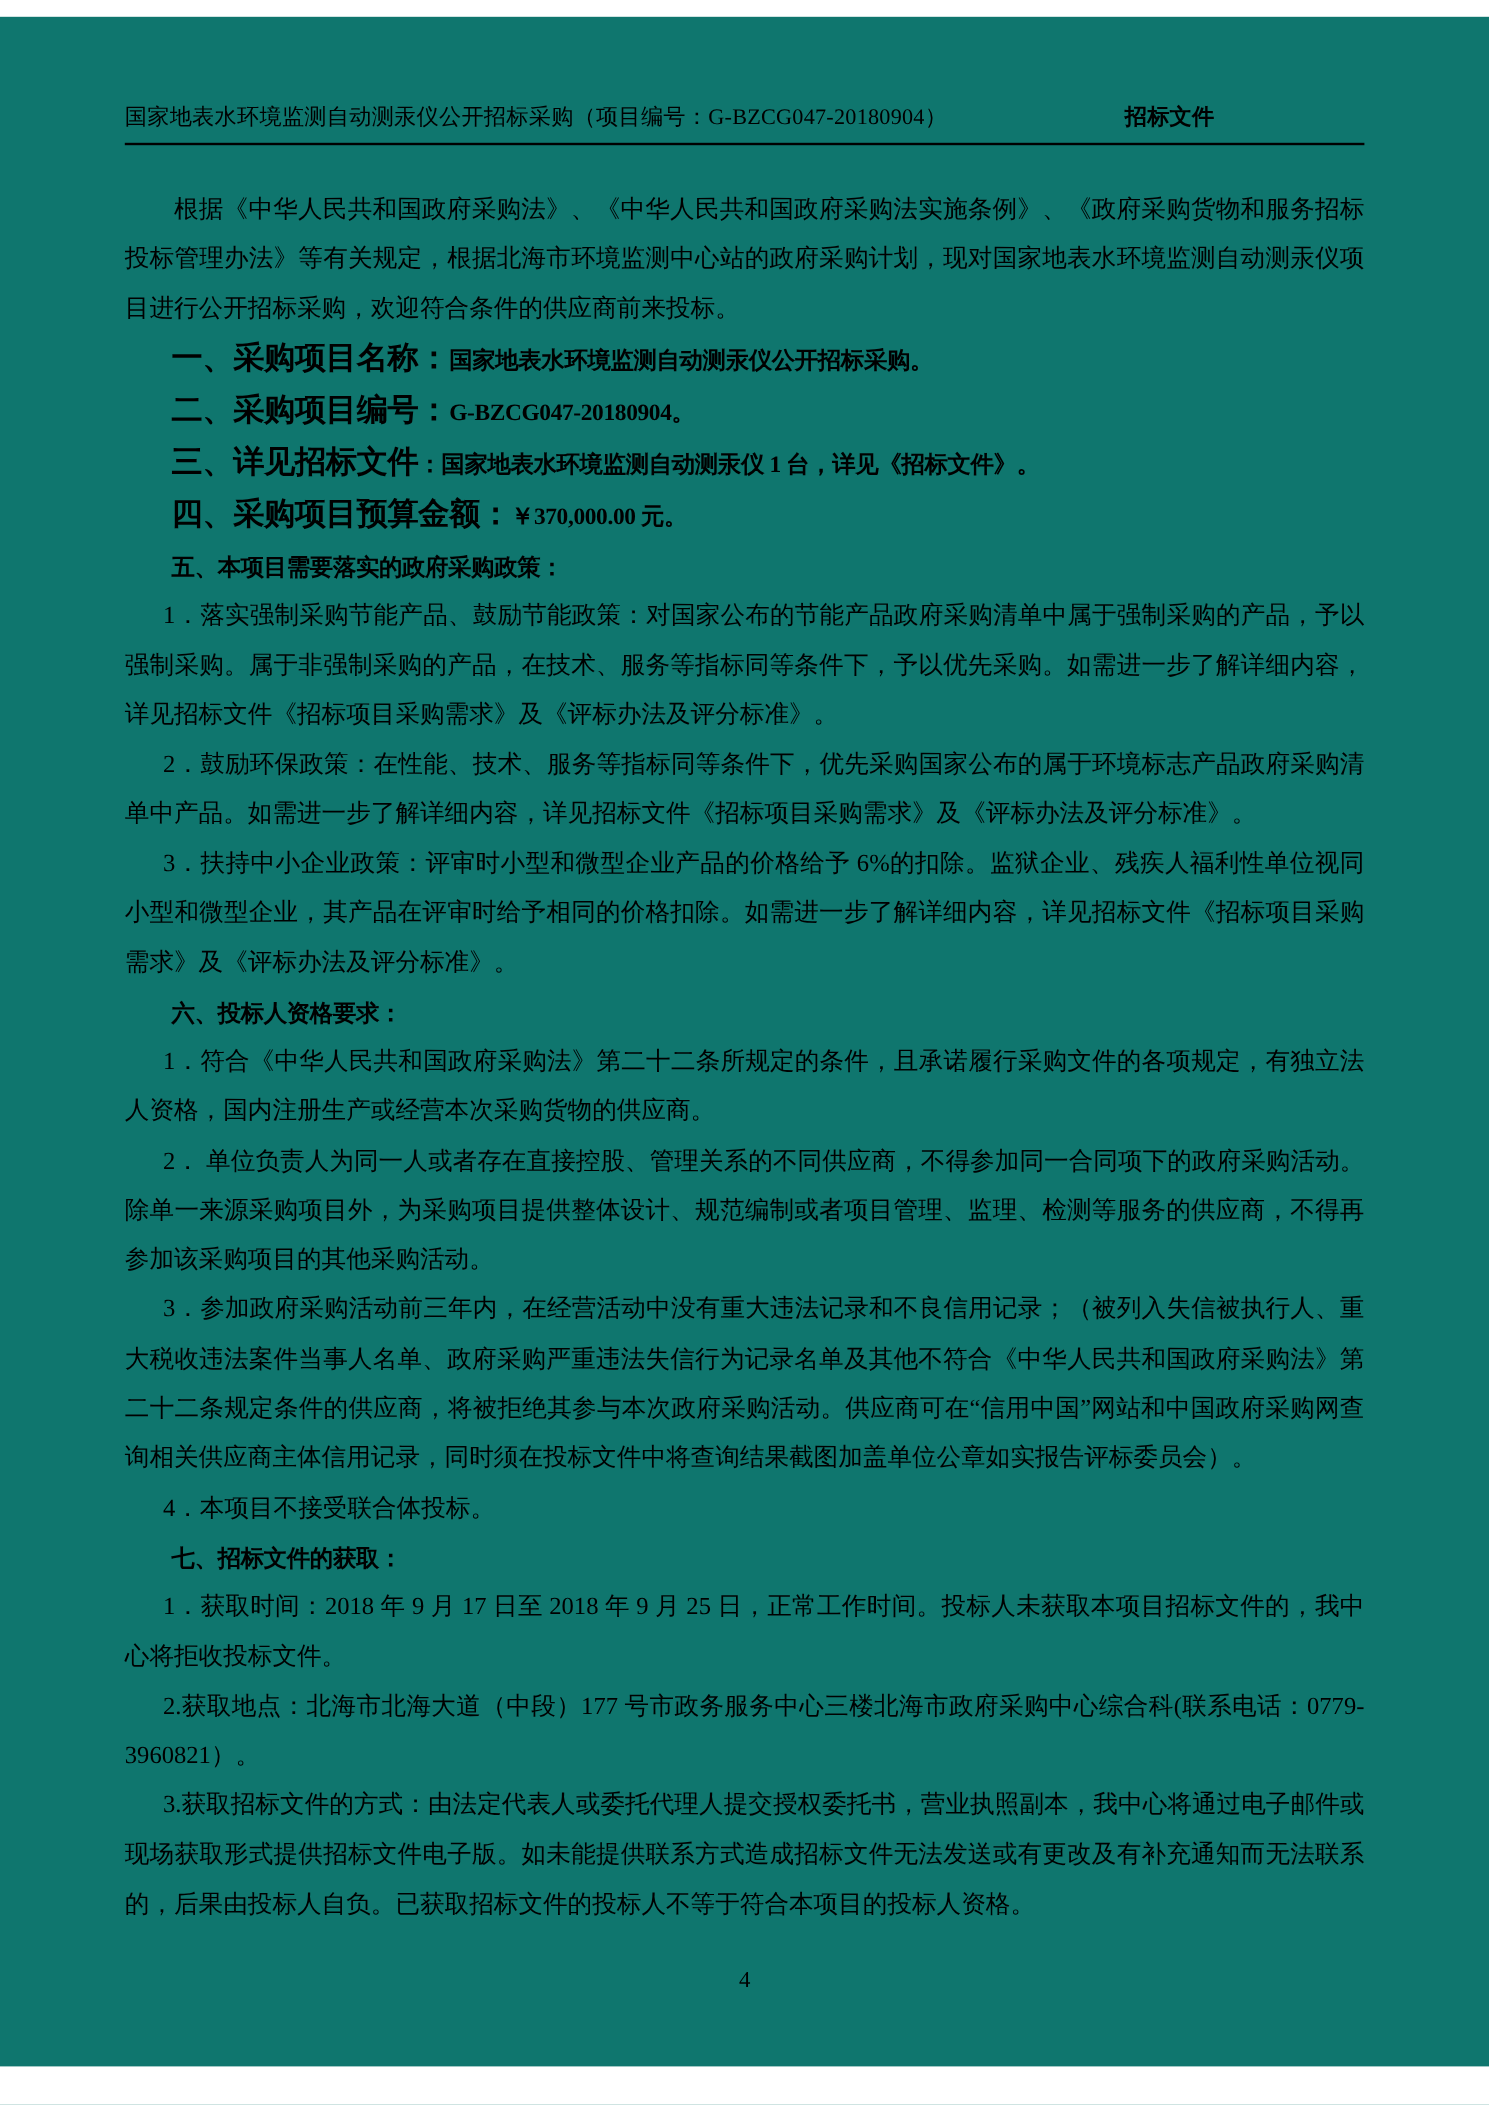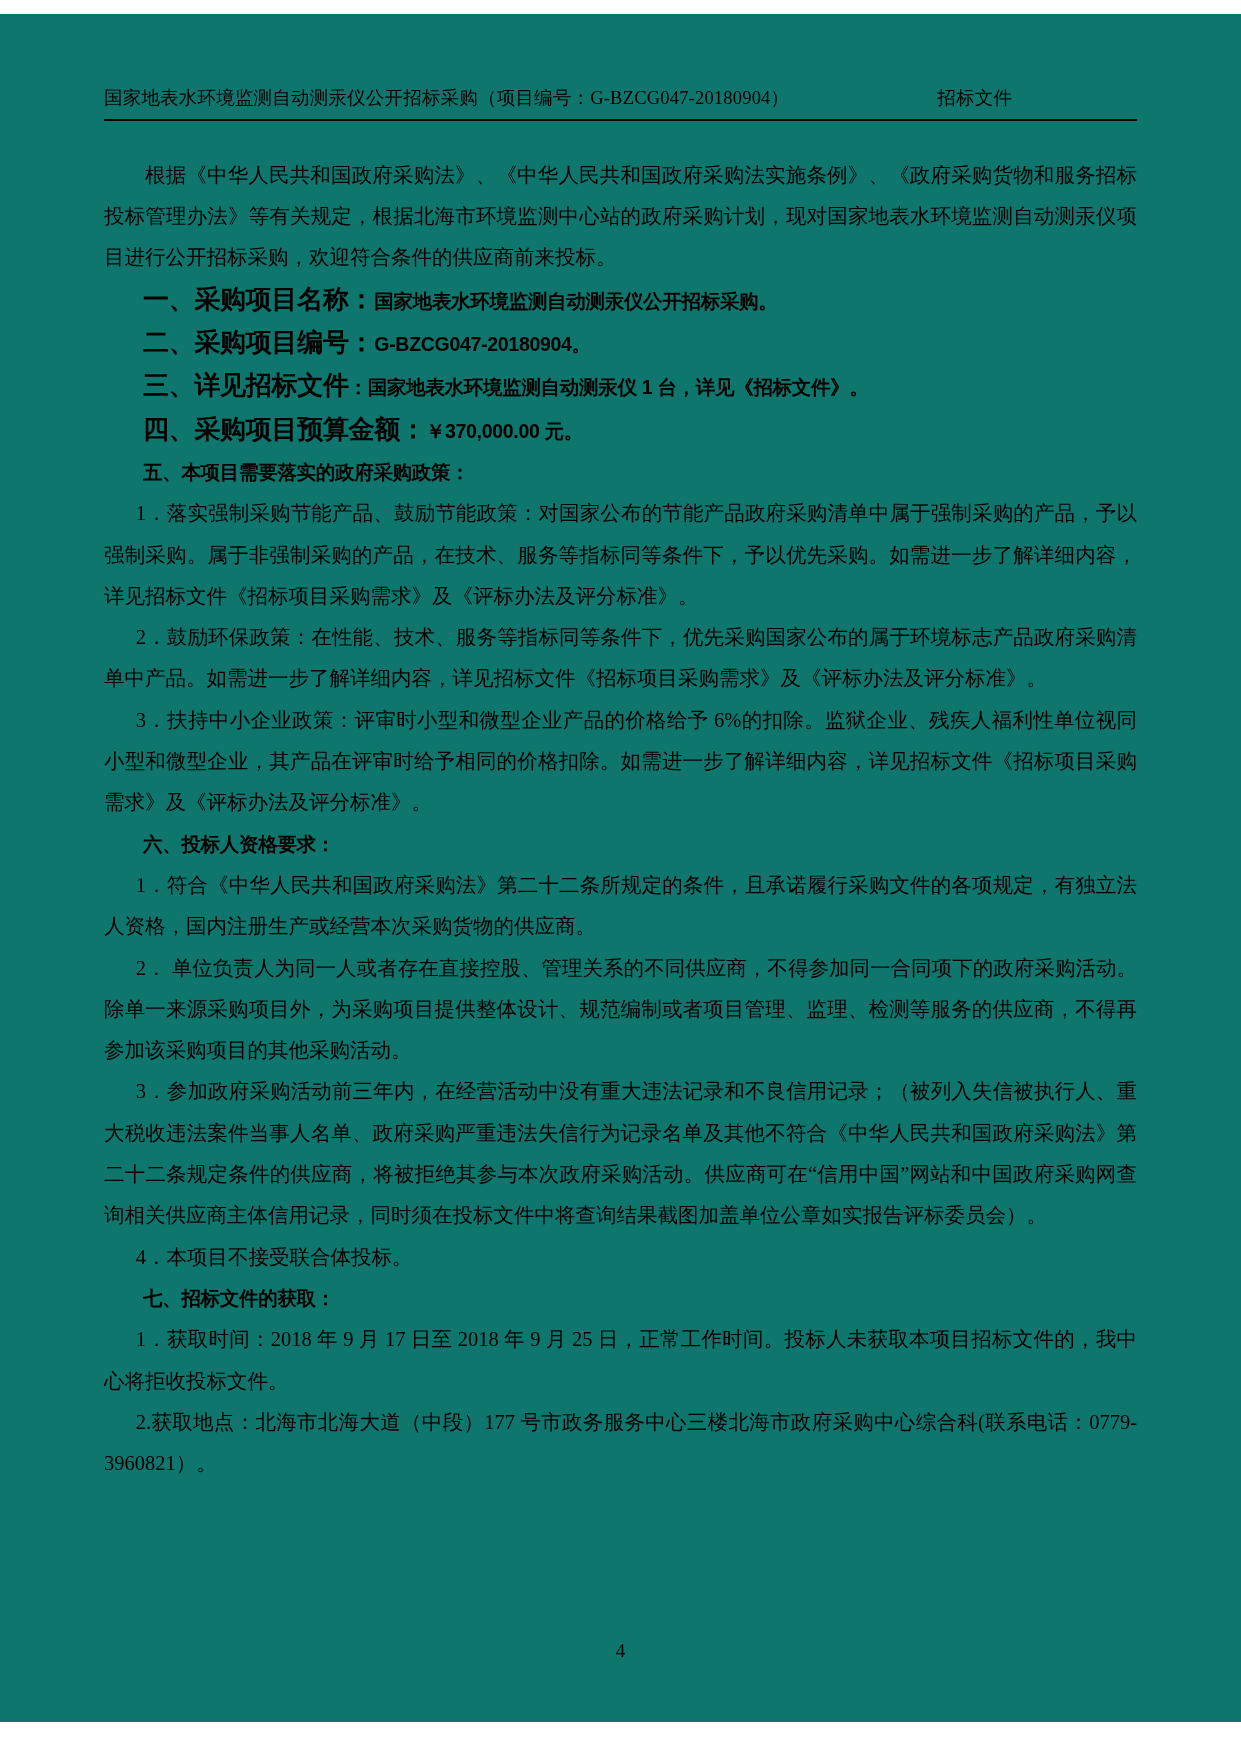--- a/index.html
+++ b/index.html
@@ -30,20 +30,21 @@
     line-height: 1.4;
     letter-spacing: 0.2px;
     padding-bottom: 7px;
   }
   .header-left {
     white-space: nowrap;
   }
   .header-right {
     margin-left: 148px;
     white-space: nowrap;
+    font-weight: bold;
   }
   .header-rule {
     border-bottom: 2.4px solid #000;
     margin-bottom: 34px;
   }
   
   .content {
     font-size: 20.5px;
     line-height: 41.3px;
     text-align: justify;
@@ -73,21 +74,21 @@
     letter-spacing: -0.3px;
   }
   .note {
     text-indent: 2em;
     font-family: "DejaVu Sans", "Liberation Sans", sans-serif;
     font-weight: bold;
     font-size: 19.5px;
     letter-spacing: -0.3px;
   }
   .num {
-    font-family: Liberation Sans, sans-serif;
+    font-family: Liberation Serif, serif;
   }
   
   .footer {
     position: absolute;
     left: 0;
     right: 0;
     bottom: 60px;
     text-align: center;
     font-size: 19px;
   }
@@ -123,19 +124,20 @@
 
     <p class="heading">六、投标人资格要求：</p>
     <p class="p-indent-sm">1．符合《中华人民共和国政府采购法》第二十二条所规定的条件，且承诺履行采购文件的各项规定，有独立法人资格，国内注册生产或经营本次采购货物的供应商。</p>
     <p class="p-indent-sm">2． 单位负责人为同一人或者存在直接控股、管理关系的不同供应商，不得参加同一合同项下的政府采购活动。除单一来源采购项目外，为采购项目提供整体设计、规范编制或者项目管理、监理、检测等服务的供应商，不得再参加该采购项目的其他采购活动。</p>
     <p class="p-indent-sm">3．参加政府采购活动前三年内，在经营活动中没有重大违法记录和不良信用记录；（被列入失信被执行人、重大税收违法案件当事人名单、政府采购严重违法失信行为记录名单及其他不符合《中华人民共和国政府采购法》第二十二条规定条件的供应商，将被拒绝其参与本次政府采购活动。供应商可在“信用中国”网站和中国政府采购网查询相关供应商主体信用记录，同时须在投标文件中将查询结果截图加盖单位公章如实报告评标委员会）。</p>
     <p class="p-indent-sm">4．本项目不接受联合体投标。</p>
 
     <p class="heading">七、招标文件的获取：</p>
     <p class="p-indent-sm">1．获取时间：2018 年 9 月 17 日至 2018 年 9 月 25 日，正常工作时间。投标人未获取本项目招标文件的，我中心将拒收投标文件。</p>
     <p class="p-indent-sm">2.获取地点：北海市北海大道（中段）177 号市政务服务中心三楼北海市政府采购中心综合科(联系电话：0779-3960821）。</p>
+    <p class="p-indent-sm">3.获取招标文件的方式：由法定代表人或委托代理人提交授权委托书，营业执照副本，我中心将通过电子邮件或现场获取形式提供招标文件电子版。如未能提供联系方式造成招标文件无法发送或有更改及有补充通知而无法联系的，后果由投标人自负。已获取招标文件的投标人不等于符合本项目的投标人资格。</p>
 
 
   </div>
 
   <div class="footer">4</div>
 
 </div>
 
 </body></html>

